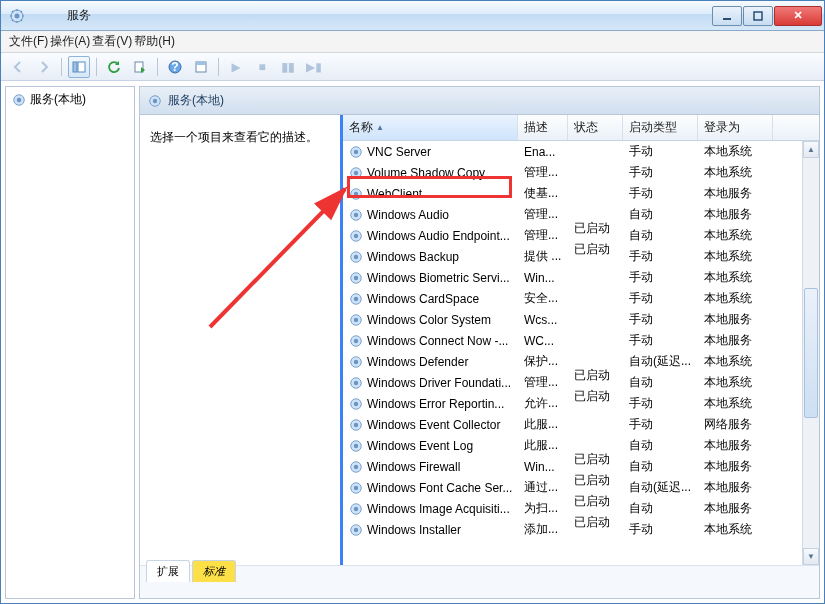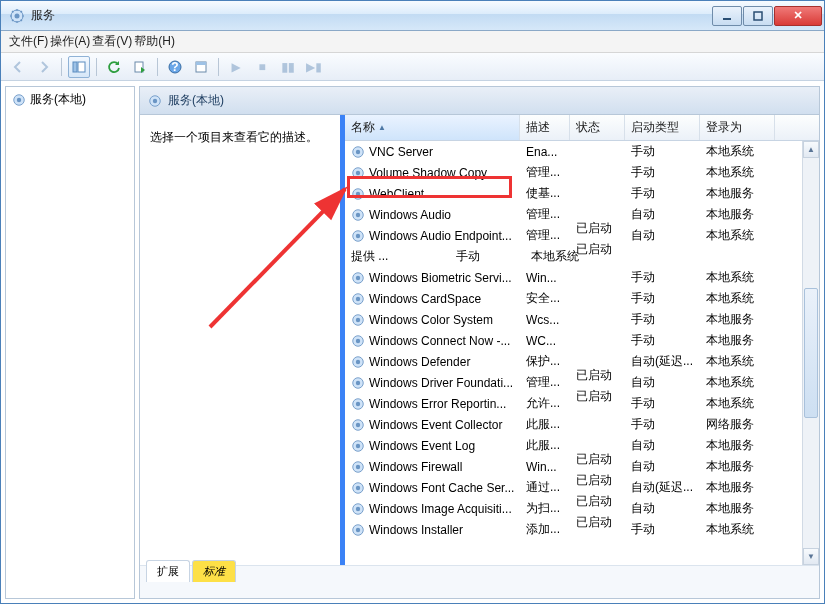--- a/index.html
+++ b/index.html
@@ -1,39 +1,39 @@
 <!DOCTYPE html>
 <html><head>
 <meta charset="utf-8">
 <style>
   * { box-sizing: border-box; margin: 0; padding: 0; font-family: "Microsoft YaHei", "Segoe UI", Tahoma, sans-serif; font-size: 12px; }
   body { background: #fff; }
   .window { width: 825px; height: 604px; border: 1px solid #4a80b9; background: #fff; display: flex; flex-direction: column; }
-  .titlebar { height: 30px; background: linear-gradient(to bottom, #f7fbff 0%, #dcecfb 45%, #c2dbf3 46%, #d6e8f9 100%); display: flex; align-items: center; padding: 0 2px 0 8px; border-bottom: 1px solid #8aa8c7; }
+  .titlebar { height: 30px; background: linear-gradient(to bottom, #f7fbff 0%, #dcecfb 45%, #c2dbf3 46%, #d6e8f9 100%); display: flex; align-items: center; padding: 0 2px 0 8px; border-bottom: 1px solid #8aa8c7; gap: 36px; }
   .titlebar .ticon { width: 16px; height: 16px; margin-right: 6px; }
   .titlebar .ttext { flex: 1; color: #1a1a1a; }
   .winbtns { display: flex; gap: 1px; }
   .winbtn { width: 30px; height: 20px; border: 1px solid #6f8caa; border-radius: 2px; display: flex; align-items: center; justify-content: center; font-size: 11px; }
   .winbtn.min, .winbtn.max { background: linear-gradient(to bottom,#eaf2fb,#c8ddf2); color:#2a4e73; }
   .winbtn.close { width: 48px; background: linear-gradient(to bottom,#f07a78,#d93b37); color:#fff; border-color:#a72f2c; font-weight:bold; }
   .menubar { height: 22px; display:flex; align-items:center; gap:2px; padding:0 8px; background:#f4f4f4; border-bottom:1px solid #d6d6d6; }
   .menuitem { color:#222; cursor:default; }
   .toolbar { height: 28px; display:flex; align-items:center; gap:4px; padding:0 6px; background:linear-gradient(to bottom,#fafcff,#e7eef7); border-bottom:1px solid #c5d3e2; }
   .tbtn { width:22px; height:22px; display:flex; align-items:center; justify-content:center; border:1px solid transparent; border-radius:2px; }
   .tbtn.active { border-color:#8fb2d6; background:linear-gradient(to bottom,#f2f8ff,#d6e7f8); }
   .tbtn.disabled svg, .tbtn.disabled span { opacity:.35; }
   .tsep { width:1px; height:18px; background:#b8c6d6; margin:0 2px; }
   .body { flex:1; display:flex; border-top:1px solid #fff; }
   .leftpane { width:130px; border:1px solid #b7c7d8; margin:4px 2px 4px 4px; background:#fff; }
   .lphead { display:flex; align-items:center; gap:4px; padding:4px 6px; }
   .rightpane { flex:1; margin:4px 4px 4px 2px; border:1px solid #b7c7d8; background:#fff; display:flex; flex-direction:column; position:relative; }
   .rphead { height:28px; background:linear-gradient(to bottom,#e9eff7,#d1dfef); border-bottom:1px solid #b7c7d8; display:flex; align-items:center; gap:6px; padding:0 8px; color:#1a3a5e; }
   .rpbody { flex:1; display:flex; overflow:hidden; }
   .descpane { width:200px; padding:14px 10px; }
-  .listpane { flex:1; display:flex; flex-direction:column; border-left:5px solid #3b82f6; }
+  .listpane { flex:1; display:flex; flex-direction:column; border-left:3px solid #3b82f6; }
   .colheads { display:flex; background:linear-gradient(to bottom,#fdfefe,#ebf1f8); border-bottom:1px solid #c7d4e3; }
   .ch { padding:4px 6px; border-right:1px solid #d7e0ea; display:flex; align-items:center; gap:3px; color:#1a1a1a; }
   .ch.sorted { background:linear-gradient(to bottom,#eaf3ff,#cfe4fb); }
   .sortarrow { font-size:8px; color:#4e78a5; }
   .row { display:flex; height:21px; align-items:center; }
   .cell { padding:0 6px; white-space:nowrap; overflow:hidden; text-overflow:ellipsis; }
   .c-name { width:175px; display:flex; align-items:center; gap:4px; }
   .c-desc { width:50px; }
   .c-status { width:55px;margin-top:27px; }
   .c-start { width:75px; }
@@ -239,20 +239,27 @@
                       <circle cx="8" cy="8" r="2.5" fill="#6a95c4"></circle>
                     </svg>
                     <span>Windows Audio Endpoint...</span>
                   </div>
                   <div class="cell c-desc">管理...</div>
                   <div class="cell c-status">已启动</div>
                   <div class="cell c-start">自动</div>
                   <div class="cell c-logon">本地系统</div>
                 </div>
                 <div class="row">
+                  <div class="cell c-name">
+                    <svg class="svcicon" viewBox="0 0 16 16">
+                      <circle cx="8" cy="8" r="6" fill="#cfe3f8" stroke="#6a95c4"></circle>
+                      <circle cx="8" cy="8" r="2.5" fill="#6a95c4"></circle>
+                    </svg>
+                    <span>Windows Backup</span>
+                  </div>
                   <div class="cell c-desc">提供 ...</div>
                   <div class="cell c-status"></div>
                   <div class="cell c-start">手动</div>
                   <div class="cell c-logon">本地系统</div>
                 </div>
                 <div class="row">
                   <div class="cell c-name">
                     <svg class="svcicon" viewBox="0 0 16 16">
                       <circle cx="8" cy="8" r="6" fill="#cfe3f8" stroke="#6a95c4"></circle>
                       <circle cx="8" cy="8" r="2.5" fill="#6a95c4"></circle>

